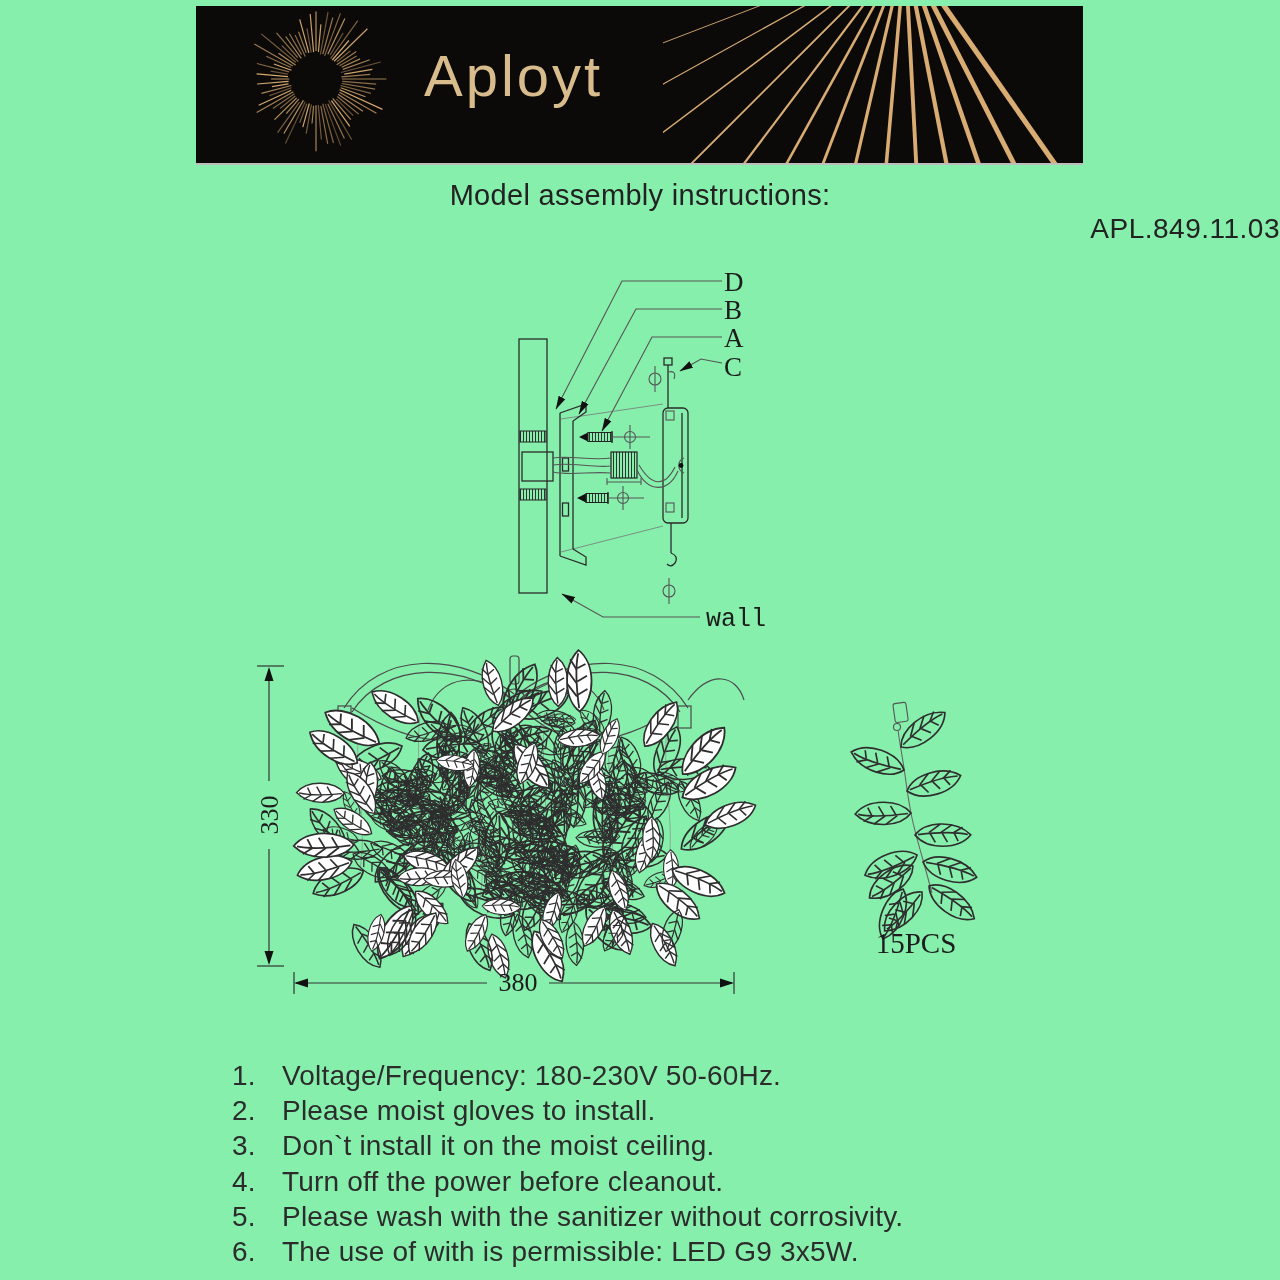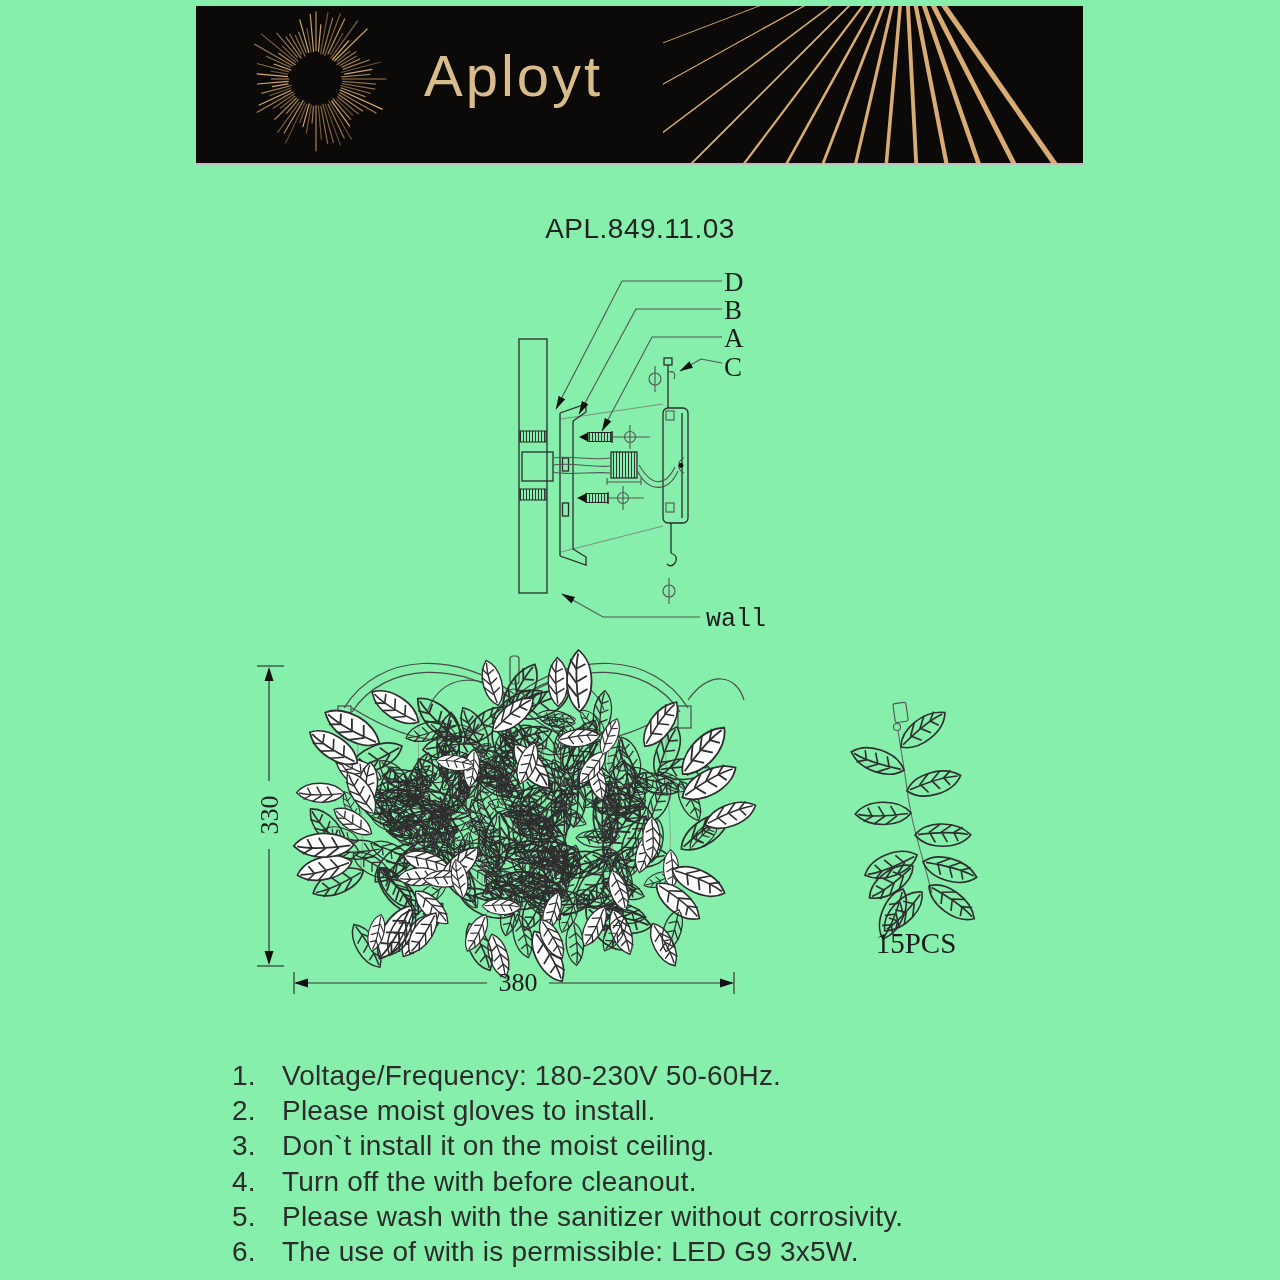--- a/index.html
+++ b/index.html
@@ -6,21 +6,21 @@
   .page{position:relative;width:1268px;height:1280px;background:#86efac;overflow:hidden;
         font-family:"Liberation Sans",sans-serif;padding-left:34px;}
   .banner{position:absolute;left:196px;top:6px;width:887px;height:157px;background:#0c0a08;
           border-bottom:2px solid #bdbdbd;overflow:hidden;}
   .sunburst{position:absolute;left:40px;top:0px;width:164px;height:152px;}
   .brand{position:absolute;left:228px;top:36px;font-size:58px;font-weight:300;color:#d9bc8c;
          letter-spacing:3px;font-family:"Liberation Sans",sans-serif;}
   .fan{position:absolute;right:0;top:0;width:420px;height:157px;}
   .title1{position:absolute;left:0;top:179px;width:1280px;text-align:center;font-size:29px;
           color:#222;letter-spacing:0.3px;}
-  .title2{position:absolute;left:0;top:213px;width:1280px;text-align:center;font-size:28px;
+  .title2{position:absolute;left:0;top:213px;width:1280px;text-align:right;font-size:28px;
           color:#222;letter-spacing:0.5px;}
   .abs{position:absolute;}
   .serif26{font-family:"Liberation Serif",serif;font-size:26px;fill:#1c1c1c;}
   .serif27{font-family:"Liberation Serif",serif;font-size:27px;fill:#1c1c1c;}
   .serif29{font-family:"Liberation Serif",serif;font-size:29px;fill:#1c1c1c;}
   .mono26{font-family:"Liberation Mono",monospace;font-size:25px;fill:#1c1c1c;}
   .ink{stroke:#2b2b2b;fill:none;stroke-width:1.3;}
   .thin{stroke:#555;fill:none;stroke-width:1.1;}
   .proj{stroke:#777;fill:none;stroke-width:0.8;}
   .instructions{position:absolute;left:232px;top:1058px;width:810px;font-size:28px;
@@ -125,20 +125,21 @@
           <line x1="228.4" y1="-31.5" x2="-155.5" y2="661.2" stroke="#d8ac72" stroke-width="2.56"></line>
           <line x1="225.1" y1="-33.6" x2="-251.5" y2="598.9" stroke="#d8ac72" stroke-width="2.23"></line>
           <line x1="222.2" y1="-36.2" x2="-337.8" y2="523.8" stroke="#d8ac72" stroke-width="1.90"></line>
           <line x1="219.6" y1="-39.1" x2="-412.9" y2="437.5" stroke="#d8ac72" stroke-width="1.57"></line>
           <line x1="217.5" y1="-42.4" x2="-475.2" y2="341.5" stroke="#d8ac72" stroke-width="1.24"></line>
           <line x1="215.9" y1="-46.0" x2="-523.5" y2="237.9" stroke="#d8ac72" stroke-width="0.91"></line>
         </g>
     </svg>
   </header>
 
+  <div class="title1">Model assembly instructions:</div>
   <div class="title2">APL.849.11.03</div>
 
   <svg class="abs" style="left:440px;top:258px;width:430px;height:395px" viewBox="440 258 430 395">
     <defs>
       <pattern id="xh" width="6" height="6" patternUnits="userSpaceOnUse">
         <path d="M0,0 L6,6 M6,0 L0,6" stroke="#5a5a5a" stroke-width="0.7"></path>
       </pattern>
       <pattern id="vt" width="3" height="10" patternUnits="userSpaceOnUse">
         <line x1="1.5" y1="0" x2="1.5" y2="10" stroke="#333" stroke-width="1"></line>
       </pattern>
@@ -616,21 +617,21 @@
     <div class="ins-row">
       <span class="ins-num">2.</span>
       <span class="ins-text">Please moist gloves to install.</span>
     </div>
     <div class="ins-row">
       <span class="ins-num">3.</span>
       <span class="ins-text">Don`t install it on the moist ceiling.</span>
     </div>
     <div class="ins-row">
       <span class="ins-num">4.</span>
-      <span class="ins-text">Turn off the with before cleanout.</span>
+      <span class="ins-text">Turn off the power before cleanout.</span>
     </div>
     <div class="ins-row">
       <span class="ins-num">5.</span>
       <span class="ins-text">Please wash with the sanitizer without corrosivity.</span>
     </div>
     <div class="ins-row">
       <span class="ins-num">6.</span>
       <span class="ins-text">The use of with is permissible: LED G9 3x5W.</span>
     </div>
   </div>

